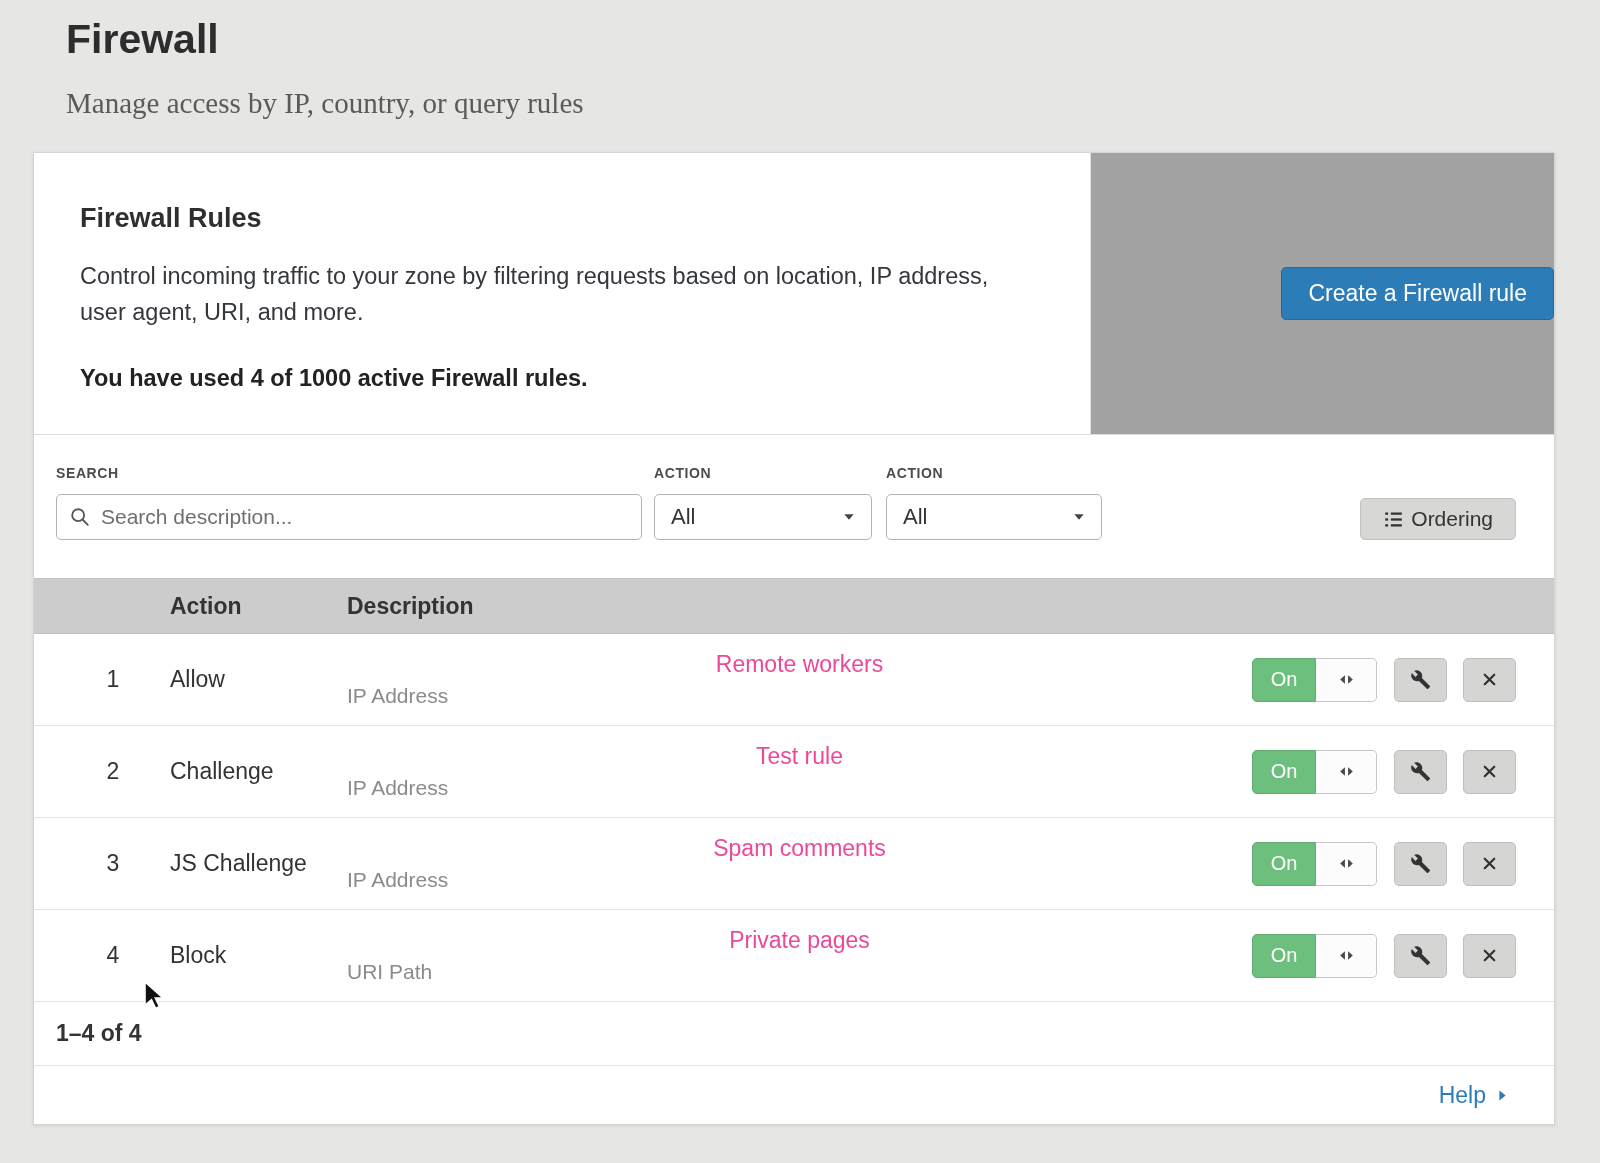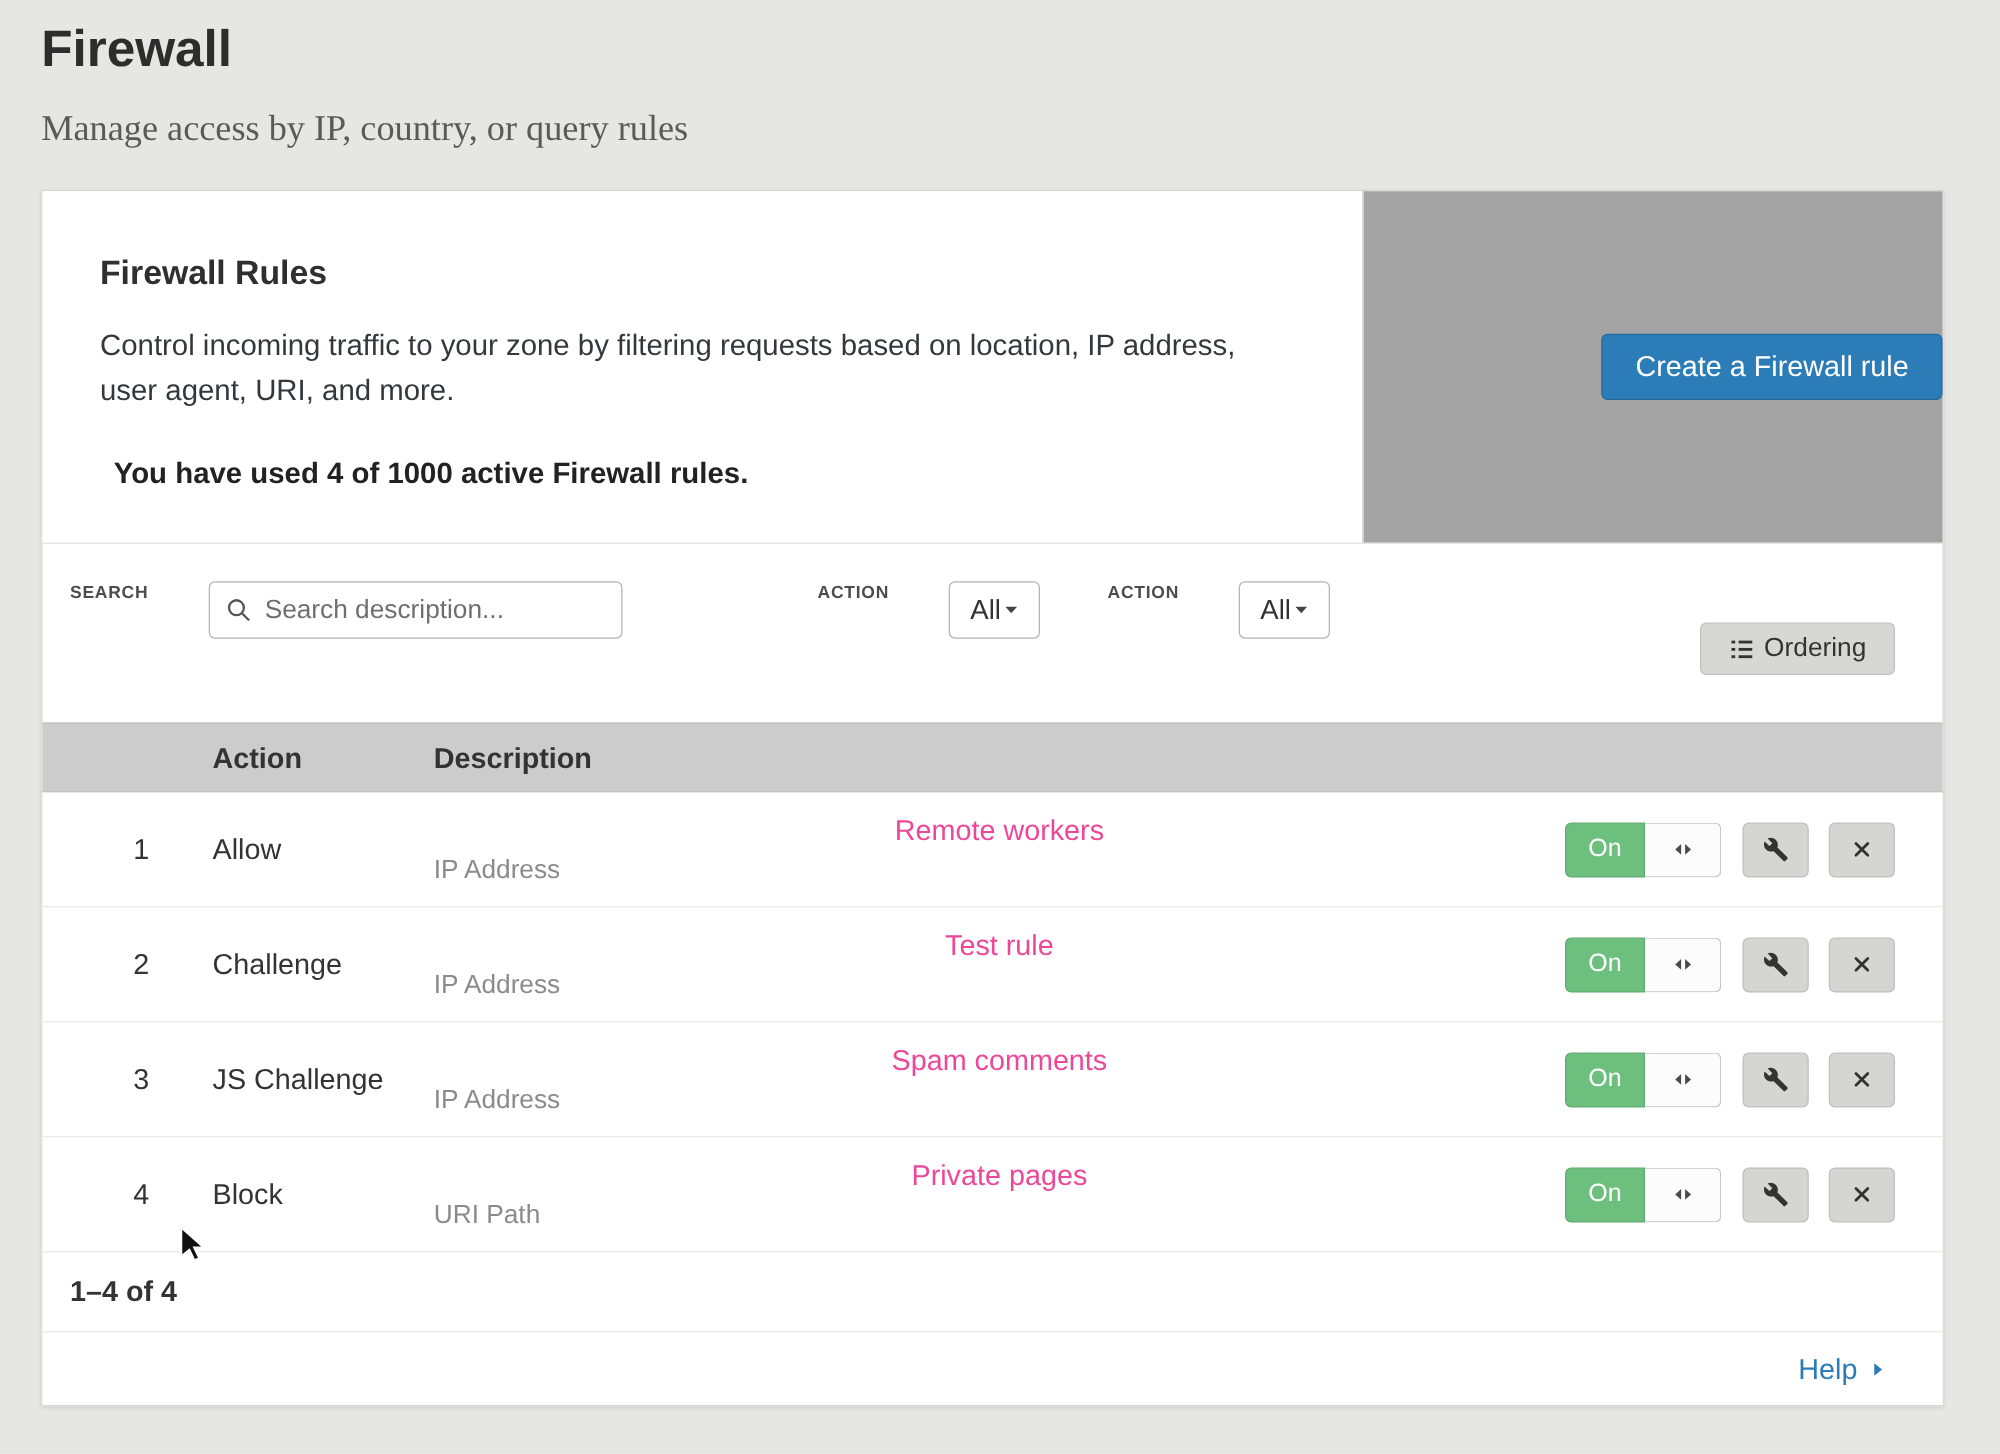--- a/index.html
+++ b/index.html
@@ -6,59 +6,59 @@
   html, body { width: 1600px; height: 1163px; }
   body {
     background: #e6e6e4;
     font-family: "Liberation Sans", sans-serif;
     color: #333;
     position: relative;
     overflow: hidden;
   }
 
   
-  .page-header { padding: 16px 0 0 33px; }
+  .page-header { padding: 16px 0 0 33px; margin-left: 33px; }
   .page-title { font-size: 41px; font-weight: 600; color: #2d2d2d; }
   .page-subtitle { margin-top: 24px; font-size: 29px; font-weight: 400; color: #5a5a58; font-family: Liberation Serif, serif; }
 
   
   .card {
     margin: 32px 45px 0 33px;
     width: 1522px;
     background: #fff;
     border: 1px solid #d5d5d3;
     box-shadow: 0 1px 3px rgba(0,0,0,.10);
   }
 
   
   .card-top { display: flex; height: 282px; border-bottom: 1px solid #dedddb; }
   .card-top-main { width: 1056px; padding: 50px 60px 0 46px; background: #fff; }
   .section-title { font-size: 27px; font-weight: 700; color: #2f2f2f; margin-bottom: 24px; }
   .section-desc { font-size: 23.5px; line-height: 1.55; color: #34373c; max-width: 950px; margin-bottom: 34px; }
-  .section-usage { font-size: 23.5px; font-weight: 700; color: #222; margin-left: 11px; }
+  .section-usage { font-size: 23.5px; font-weight: 700; color: #222; }
   .card-top-aside {
     flex: 1;
     background: #a3a3a3;
     border-left: 1px solid #e0e0de;
     display: flex; align-items: center; justify-content: flex-end;
   }
   .btn-primary {
     font-family: inherit;
     font-size: 23px;
     color: #fff;
     background: var(--accent-blue, #2c7cb8);
     border: 1px solid #25699c;
     border-radius: 5px;
     padding: 12px 26px;
     cursor: pointer;
   }
 
   
   .filters { display: flex; padding: 30px 38px 0 22px; height: 143px; }
-  .filter-group { display: flex; flex-direction: row; gap: 48px; }
+  .filter-group { display: flex; flex-direction: column; }
   .filter-label { font-size: 14px; font-weight: 700; letter-spacing: .6px; color: #4c4c4c; margin-bottom: 13px; }
   .search-group { width: 586px; }
   .search-box { position: relative; height: 46px; }
   .search-box .search-svg { position: absolute; left: 13px; top: 12px; }
   .search-input {
     width: 100%; height: 46px;
     border: 1px solid #b3b3b1; border-radius: 5px;
     padding: 0 14px 0 44px;
     font-size: 21px; font-family: inherit; color: #444; background: #fff;
   }

